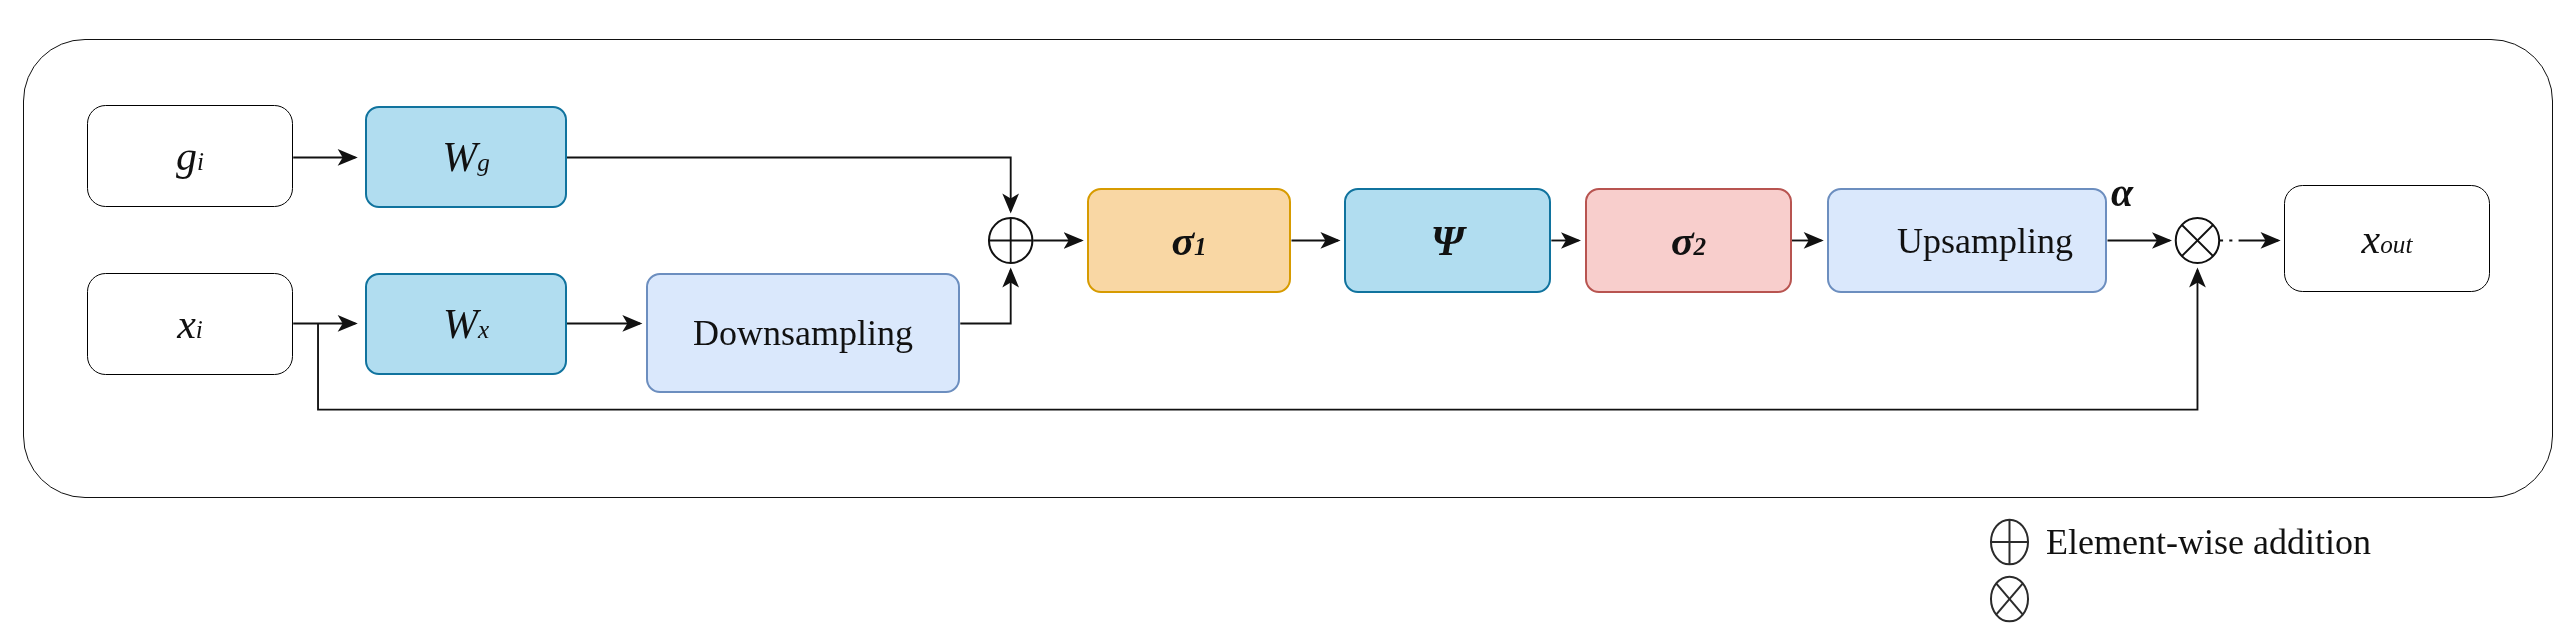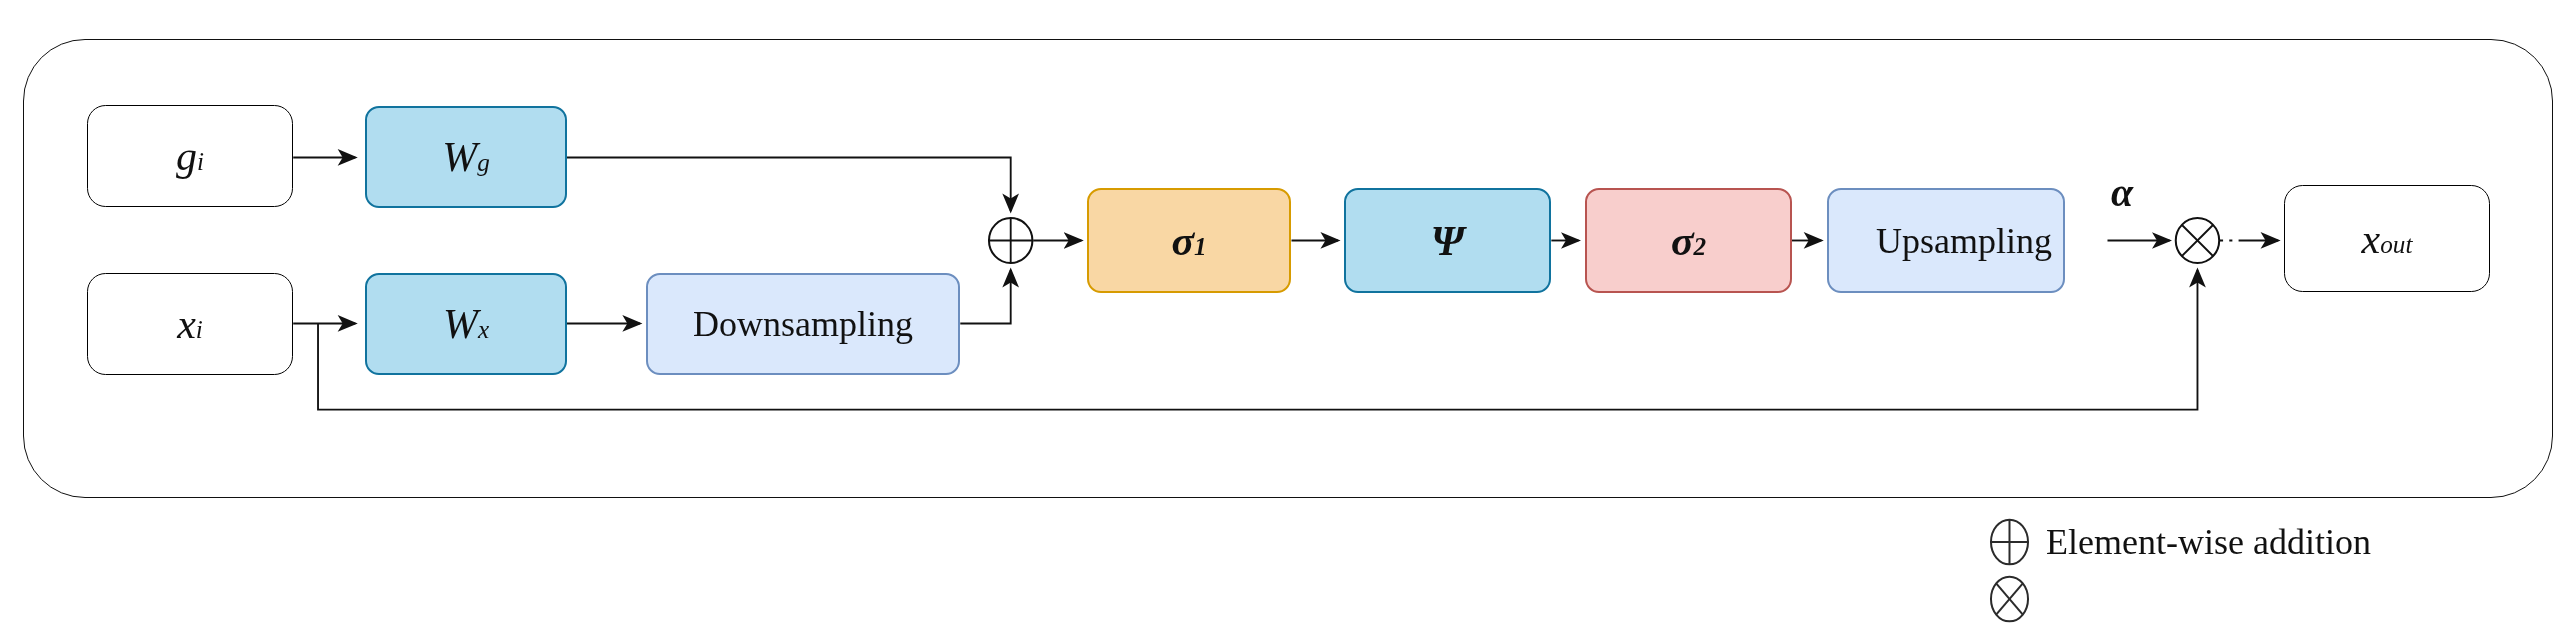--- a/index.html
+++ b/index.html
@@ -102,39 +102,39 @@
   <div class="node io" style="left: 87px; top: 273px; width: 206px; height: 102px; background-color: rgb(255, 255, 255); border-color: rgb(0, 0, 0);">
     <span class="math">x</span>
       <sub>i</sub>
   </div>
 
   <div class="node" style="left: 365px; top: 273px; width: 202px; height: 102px; background-color: rgb(177, 221, 240); border-color: rgb(16, 115, 158);">
     <span class="math">W</span>
       <sub>x</sub>
   </div>
 
-  <div class="node" style="left: 646px; top: 273px; width: 314px; height: 102px; background-color: rgb(218, 232, 252); border-color: rgb(108, 142, 191);">
+  <div class="node" style="left: 646px; top: 273px; width: 314px; height: 120px; background-color: rgb(218, 232, 252); border-color: rgb(108, 142, 191);">
     <span class="plain-label">Downsampling</span>
   </div>
 
   <div class="node" style="left: 1087px; top: 188px; width: 204px; height: 105px; background-color: rgb(249, 215, 164); border-color: rgb(215, 155, 0);">
     <span class="mbold">σ</span>
       <sub style="font-weight:bold;">1</sub>
   </div>
 
   <div class="node" style="left: 1344px; top: 188px; width: 207px; height: 105px; background-color: rgb(177, 221, 240); border-color: rgb(16, 115, 158);">
     <span class="mbold">Ψ</span>
   </div>
 
   <div class="node" style="left: 1585px; top: 188px; width: 207px; height: 105px; background-color: rgb(248, 206, 204); border-color: rgb(184, 84, 80);">
     <span class="mbold">σ</span>
       <sub style="font-weight:bold;">2</sub>
   </div>
 
-  <div class="node" style="left: 1827px; top: 188px; width: 238px; height: 105px; background-color: rgb(218, 232, 252); border-color: rgb(108, 142, 191); padding-left: 36px;">
+  <div class="node" style="left: 1827px; top: 188px; width: 280px; height: 105px; background-color: rgb(218, 232, 252); border-color: rgb(108, 142, 191); padding-left: 36px;">
     <span class="plain-label">Upsampling</span>
   </div>
 
   <div class="alpha-label">α</div>
 
   <div class="node io" style="left: 2284px; top: 185px; width: 206px; height: 107px; background-color: rgb(255, 255, 255); border-color: rgb(0, 0, 0);">
     <span class="math">x</span>
       <sub>out</sub>
   </div>
 

